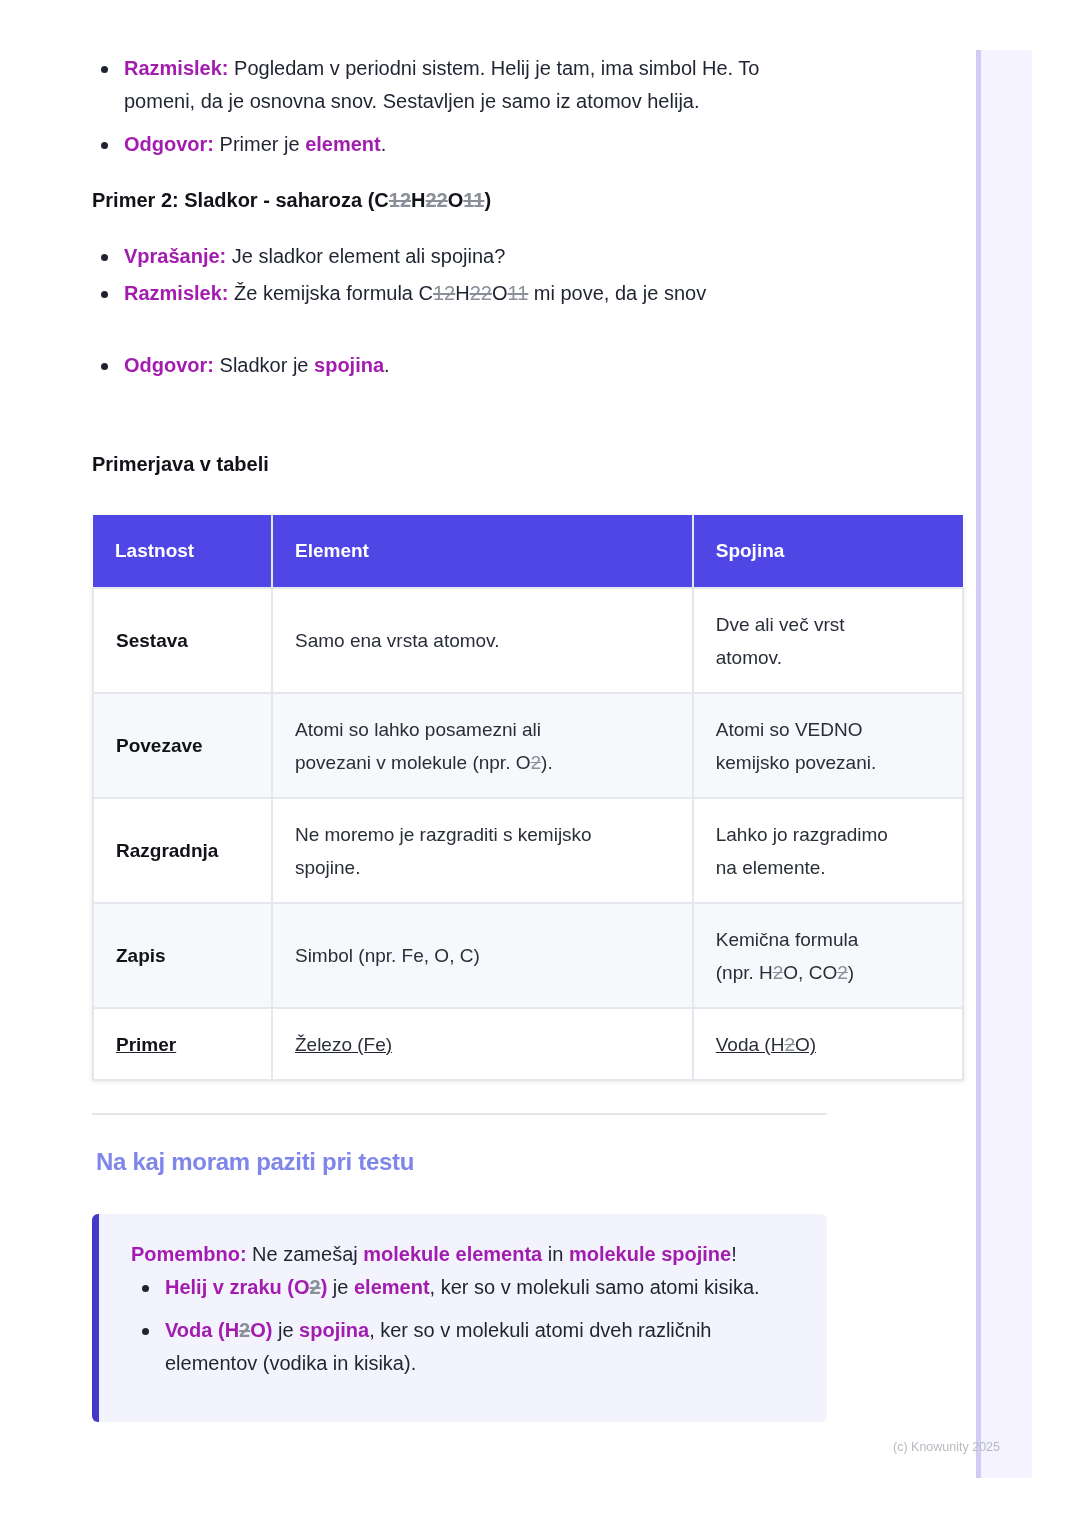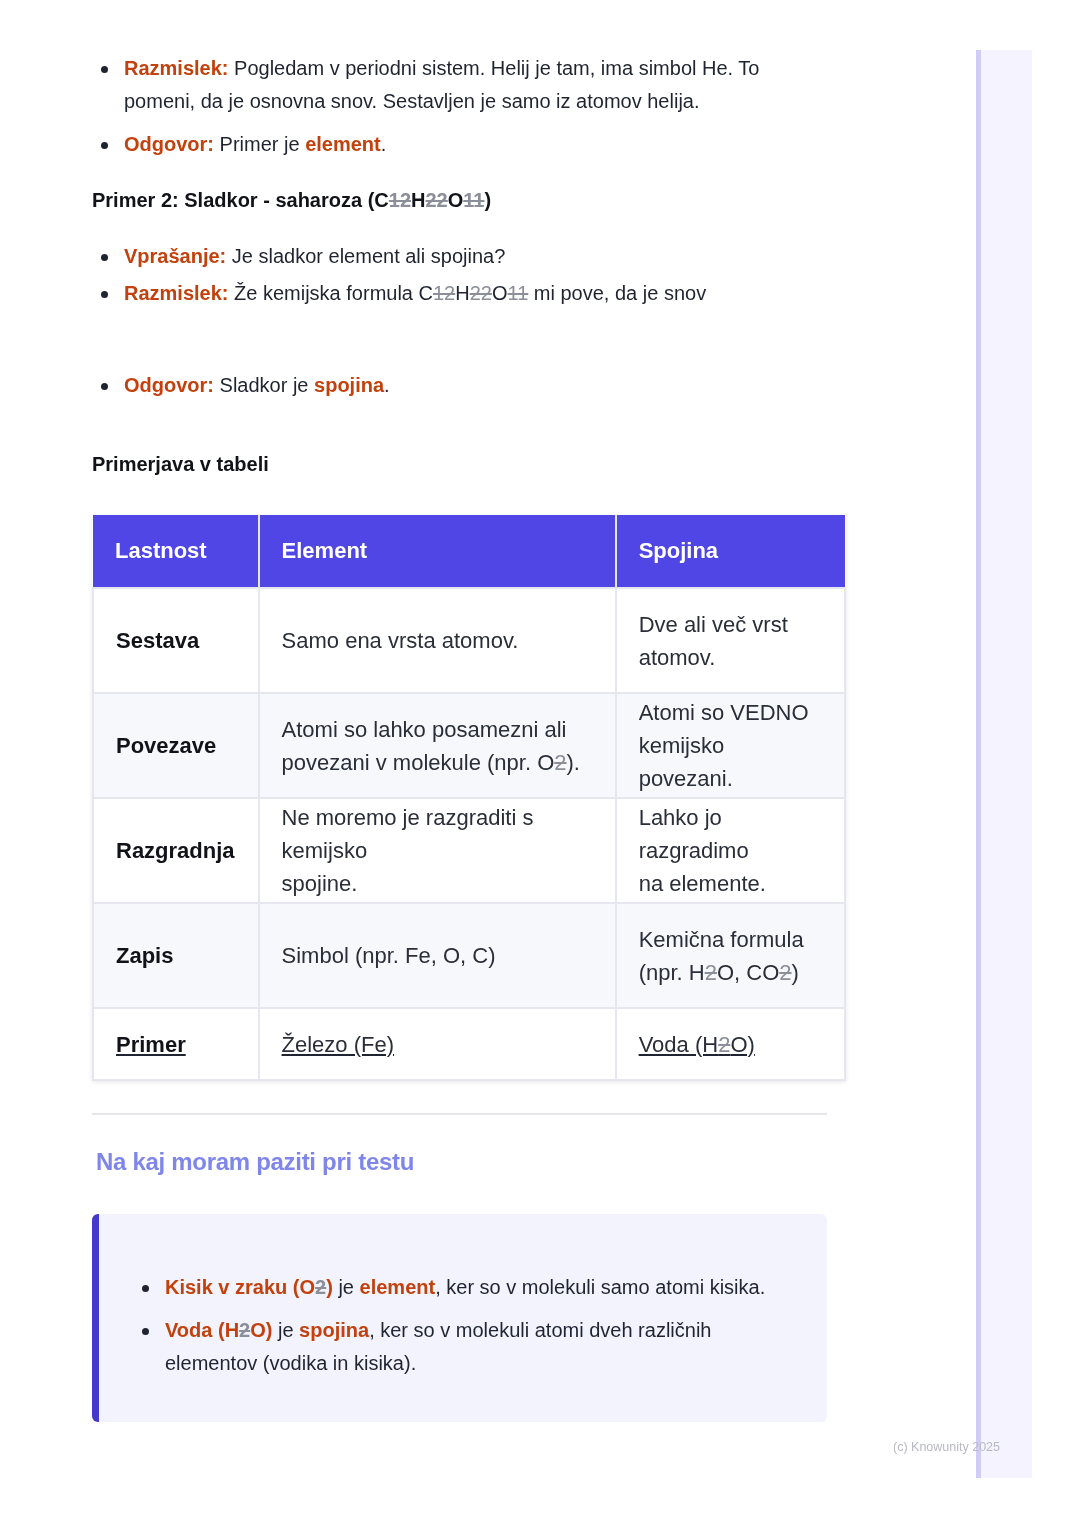--- a/index.html
+++ b/index.html
@@ -10,27 +10,27 @@
     color: #1f2430;
     font-size: 20px;
   }
   .content { position: absolute; left: 92px; top: 0; width: 735px; }
   ul.blist { list-style: none; }
   ul.blist li { position: relative; padding-left: 32px; line-height: 33px; }
   ul.blist li::before {
     content: ""; position: absolute; left: 9px; top: 14px;
     width: 7px; height: 7px; border-radius: 50%; background: #1f2430;
   }
-  b { font-weight: 700; color: #c2410c; }
+  b { font-weight: 700; color: #a21caf; }
   .sub { color: #8a8f99; text-decoration: line-through; }
   .h4 { font-weight: 700; font-size: 20px; color: #111318; line-height: 28px; }
 
   table.cmp {
-    position: absolute; left: 92px; top: 515px; width: 754px;
-    border-collapse: collapse; font-size: 22px;
+    position: absolute; left: 92px; top: 515px; width: 872px;
+    border-collapse: collapse; font-size: 19px;
     box-shadow: 0 1px 4px rgba(0,0,0,0.10);
   }
   table.cmp th {
     background: #4f46e5; color: #ffffff; font-weight: 700; text-align: left;
     padding: 0 22px; height: 73px; border-right: 2px solid #e6e7ee;
   }
   table.cmp th:last-child { border-right: none; }
   table.cmp td {
     padding: 0 22px; border: 2px solid #e6e7ee; line-height: 33px; vertical-align: middle;
     color: #2a2e38;
@@ -74,21 +74,21 @@
   </div>
 
   <ul class="blist" style="position:absolute; top:240px; left:0; width:760px;">
     <li>
       <b>Vprašanje:</b><span> Je sladkor element ali spojina?</span>
     </li>
     <li style="margin-top:4px;">
       <b>Razmislek:</b><span> Že kemijska formula C</span><span class="sub">12</span><span>H</span><span class="sub">22</span><span>O</span><span class="sub">11</span><span> mi pove, da je snov</span><br>
       <br>
     </li>
-    <li style="margin-top:26px;">
+    <li style="margin-top:6px;">
       <b>Odgovor:</b><span> Sladkor je </span><b>spojina</b><span>.</span>
     </li>
   </ul>
 
   <div class="h4" style="position:absolute; top:450px; left:0;">Primerjava v tabeli</div>
 </div>
 
 <table class="cmp">
   <colgroup>
       <col style="width:151px">
@@ -129,23 +129,26 @@
       <td><span>Voda (H</span><span class="sub">2</span><span>O)</span></td>
     </tr>
   </tbody>
 </table>
 
 <div class="hr"></div>
 
 <div class="h2">Na kaj moram paziti pri testu</div>
 
 <div class="callout">
+  <div class="lead">
+    <b>Pomembno:</b><span> Ne zamešaj </span><b>molekule elementa</b><span> in </span><b>molekule spojine</b><span>!</span>
+  </div>
   <ul class="blist">
     <li>
-      <b>Kisik v zraku (O</b><span class="sub" style="font-weight:700;">2</span><b>)</b><span> je </span><b>element</b><span>, ker so v molekuli samo atomi kisika.</span>
+      <b>Helij v zraku (O</b><span class="sub" style="font-weight:700;">2</span><b>)</b><span> je </span><b>element</b><span>, ker so v molekuli samo atomi kisika.</span>
     </li>
     <li style="margin-top:10px;">
       <b>Voda (H</b><span class="sub" style="font-weight:700;">2</span><b>O)</b><span> je </span><b>spojina</b><span>, ker so v molekuli atomi dveh različnih</span><br>
       <span>elementov (vodika in kisika).</span>
     </li>
   </ul>
 </div>
 
 <div class="side-panel"></div>
 

